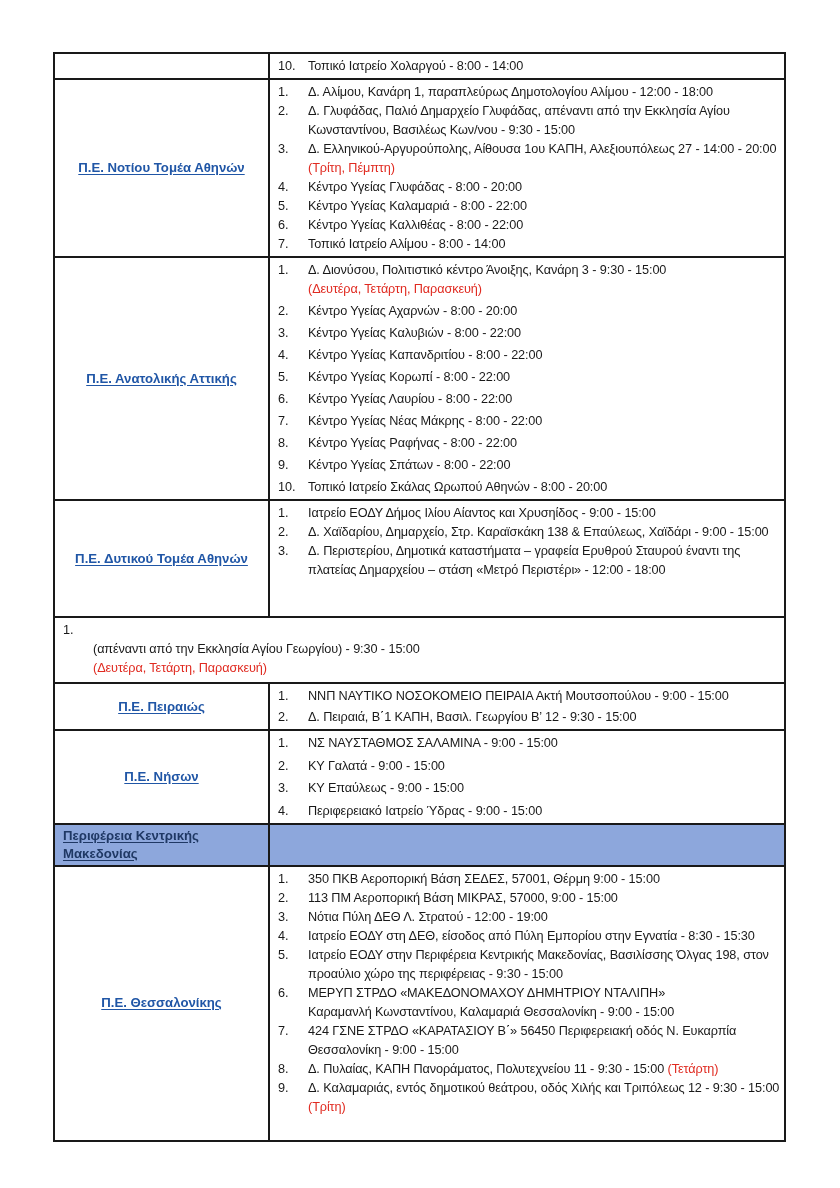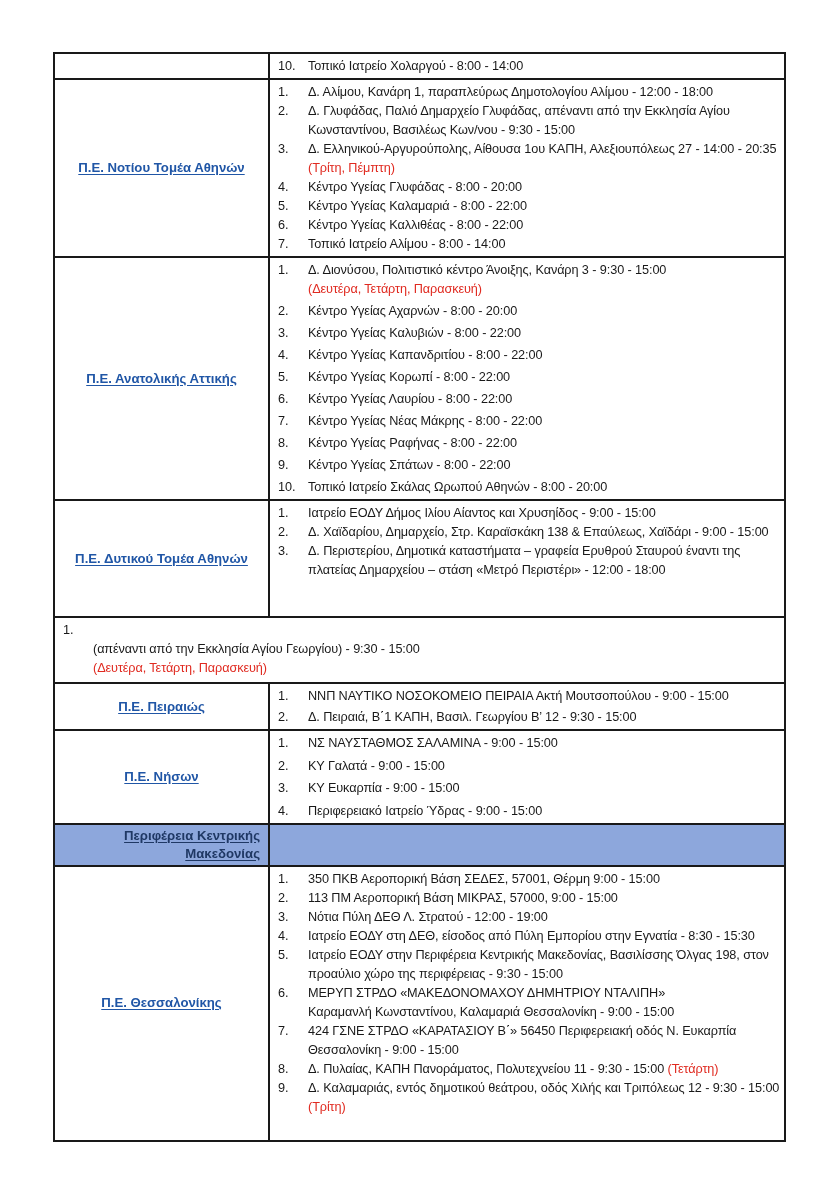--- a/index.html
+++ b/index.html
@@ -35,21 +35,21 @@
   .row:nth-child(9){min-height:275px;}
   
   .row:nth-child(3) .item:not(:last-child){margin-bottom:3px;}
   .row:nth-child(7) .item:not(:last-child){margin-bottom:3.5px;}
   .row:nth-child(6) .item:not(:last-child){margin-bottom:2px;}
 
   .cell{box-sizing:border-box;}
   .cell.left{
     flex:0 0 215px;width:215px;border-right:2px solid var(--ink);
     display:flex;align-items:center;justify-content:center;
-    text-align:right;padding:2px 8px;
+    text-align:left;padding:2px 8px;
   }
   .cell.right{flex:1;padding:3px 4px 2px 8px;}
   .region-label{
     color:var(--link);font-weight:bold;text-decoration:underline;
     text-underline-offset:2px;font-size:13.2px;line-height:18px;cursor:pointer;
   }
   .row.hdr{background:var(--hdr-bg);}
   .row.hdr .region-label{color:var(--hdr-text);}
   .item{
     display:flex;font-size:12.7px;line-height:19px;letter-spacing:-0.1px;
@@ -83,21 +83,21 @@
           <div class="item">
             <span class="num">1.</span>
             <span class="content"><span class="plain">Δ. Αλίμου, Κανάρη 1, παραπλεύρως Δημοτολογίου Αλίμου - </span><span class="time">12:00 - 18:00</span></span>
           </div>
           <div class="item">
             <span class="num">2.</span>
             <span class="content"><span class="plain">Δ. Γλυφάδας, Παλιό Δημαρχείο Γλυφάδας, απέναντι από την Εκκλησία Αγίου Κωνσταντίνου, Βασιλέως Κων/νου - </span><span class="time">9:30 - 15:00</span></span>
           </div>
           <div class="item">
             <span class="num">3.</span>
-            <span class="content"><span class="plain">Δ. Ελληνικού-Αργυρούπολης, Αίθουσα 1ου ΚΑΠΗ, Αλεξιουπόλεως 27 - </span><span class="time">14:00 - 20:35</span><span class="days"> (Τρίτη, Πέμπτη)</span></span>
+            <span class="content"><span class="plain">Δ. Ελληνικού-Αργυρούπολης, Αίθουσα 1ου ΚΑΠΗ, Αλεξιουπόλεως 27 - </span><span class="time">14:00 - 20:00</span><span class="days"> (Τρίτη, Πέμπτη)</span></span>
           </div>
           <div class="item">
             <span class="num">4.</span>
             <span class="content"><span class="plain">Κέντρο Υγείας Γλυφάδας - </span><span class="time">8:00 - 20:00</span></span>
           </div>
           <div class="item">
             <span class="num">5.</span>
             <span class="content"><span class="plain">Κέντρο Υγείας Καλαμαριά - </span><span class="time">8:00 - 22:00</span></span>
           </div>
           <div class="item">
@@ -207,21 +207,21 @@
           <div class="item">
             <span class="num">1.</span>
             <span class="content"><span class="plain">ΝΣ ΝΑΥΣΤΑΘΜΟΣ ΣΑΛΑΜΙΝΑ - </span><span class="time">9:00 - 15:00</span></span>
           </div>
           <div class="item">
             <span class="num">2.</span>
             <span class="content"><span class="plain">ΚΥ Γαλατά - </span><span class="time">9:00 - 15:00</span></span>
           </div>
           <div class="item">
             <span class="num">3.</span>
-            <span class="content"><span class="plain">ΚΥ Ευκαρπία - </span><span class="time">9:00 - 15:00</span></span>
+            <span class="content"><span class="plain">ΚΥ Επαύλεως - </span><span class="time">9:00 - 15:00</span></span>
           </div>
           <div class="item">
             <span class="num">4.</span>
             <span class="content"><span class="plain">Περιφερειακό Ιατρείο Ύδρας - </span><span class="time">9:00 - 15:00</span></span>
           </div>
         </div>
       </div>
       <div class="row hdr">
         <div class="cell left">
           <span class="region-label">Περιφέρεια Κεντρικής Μακεδονίας</span>

